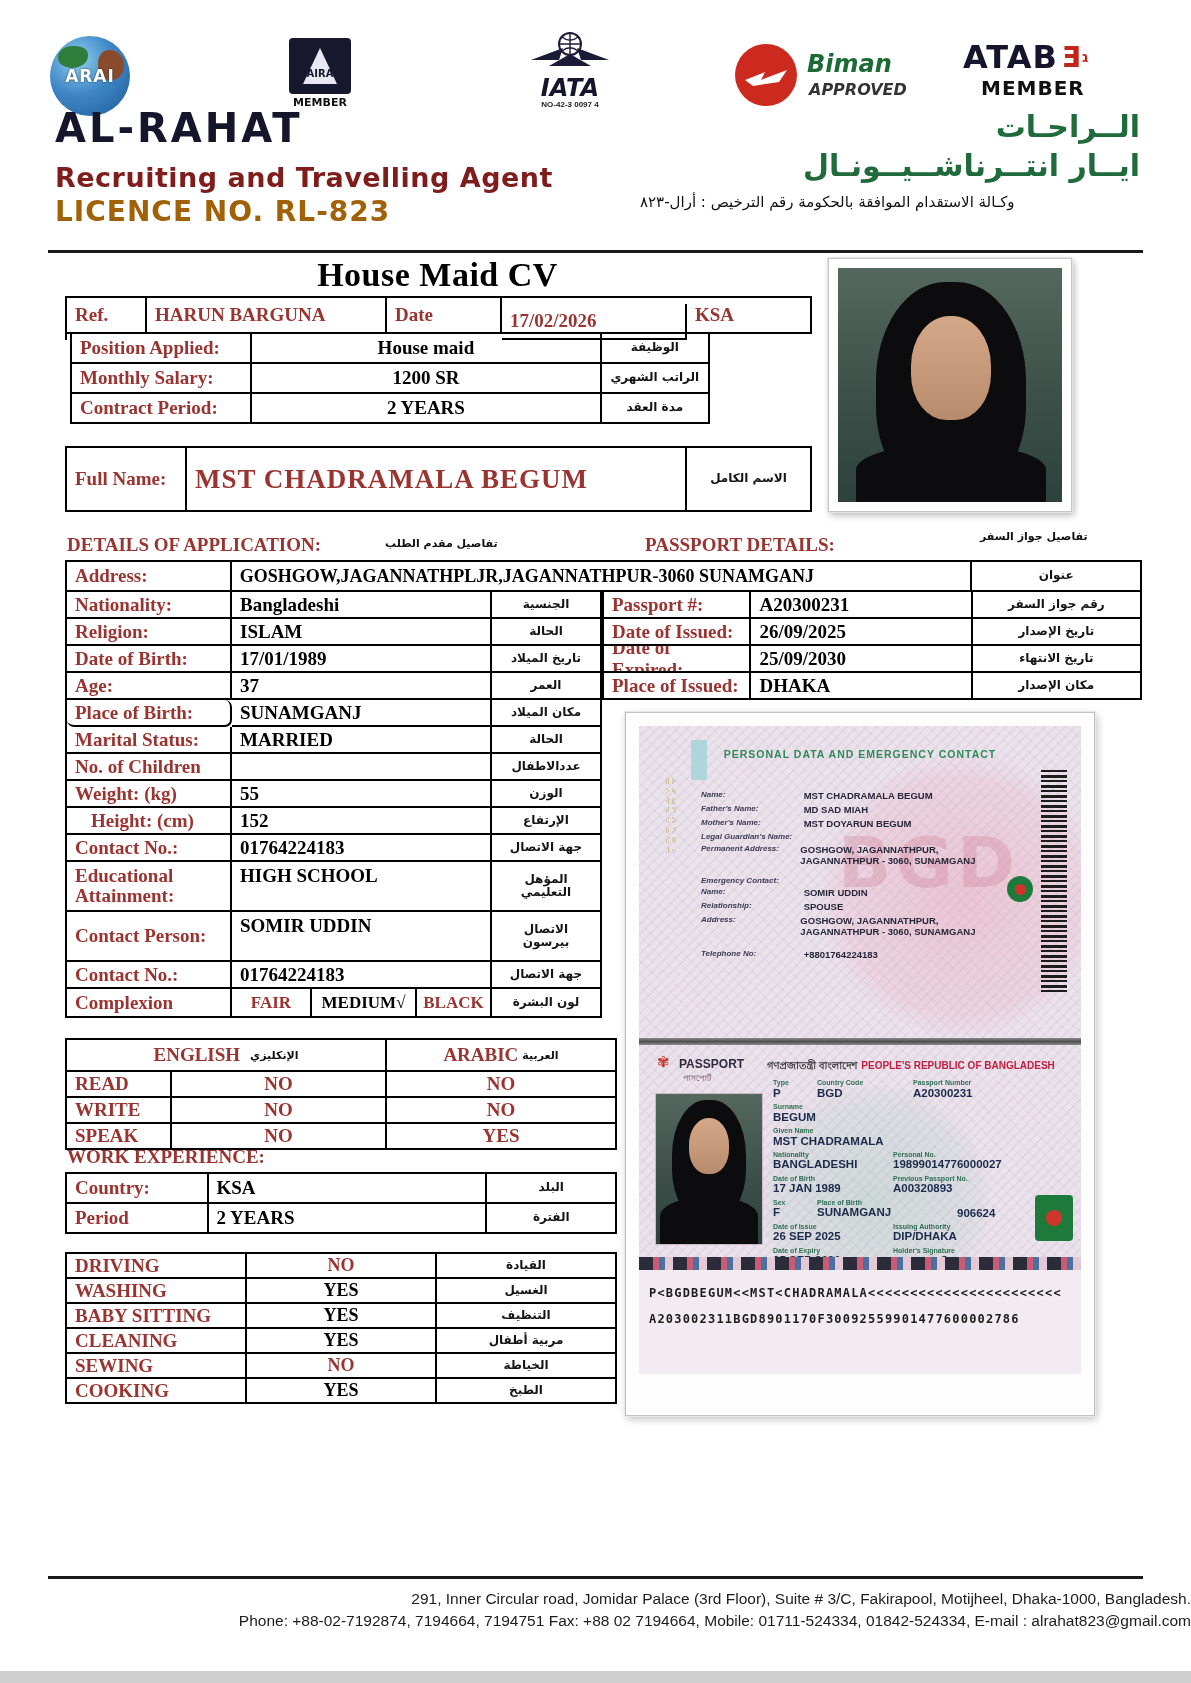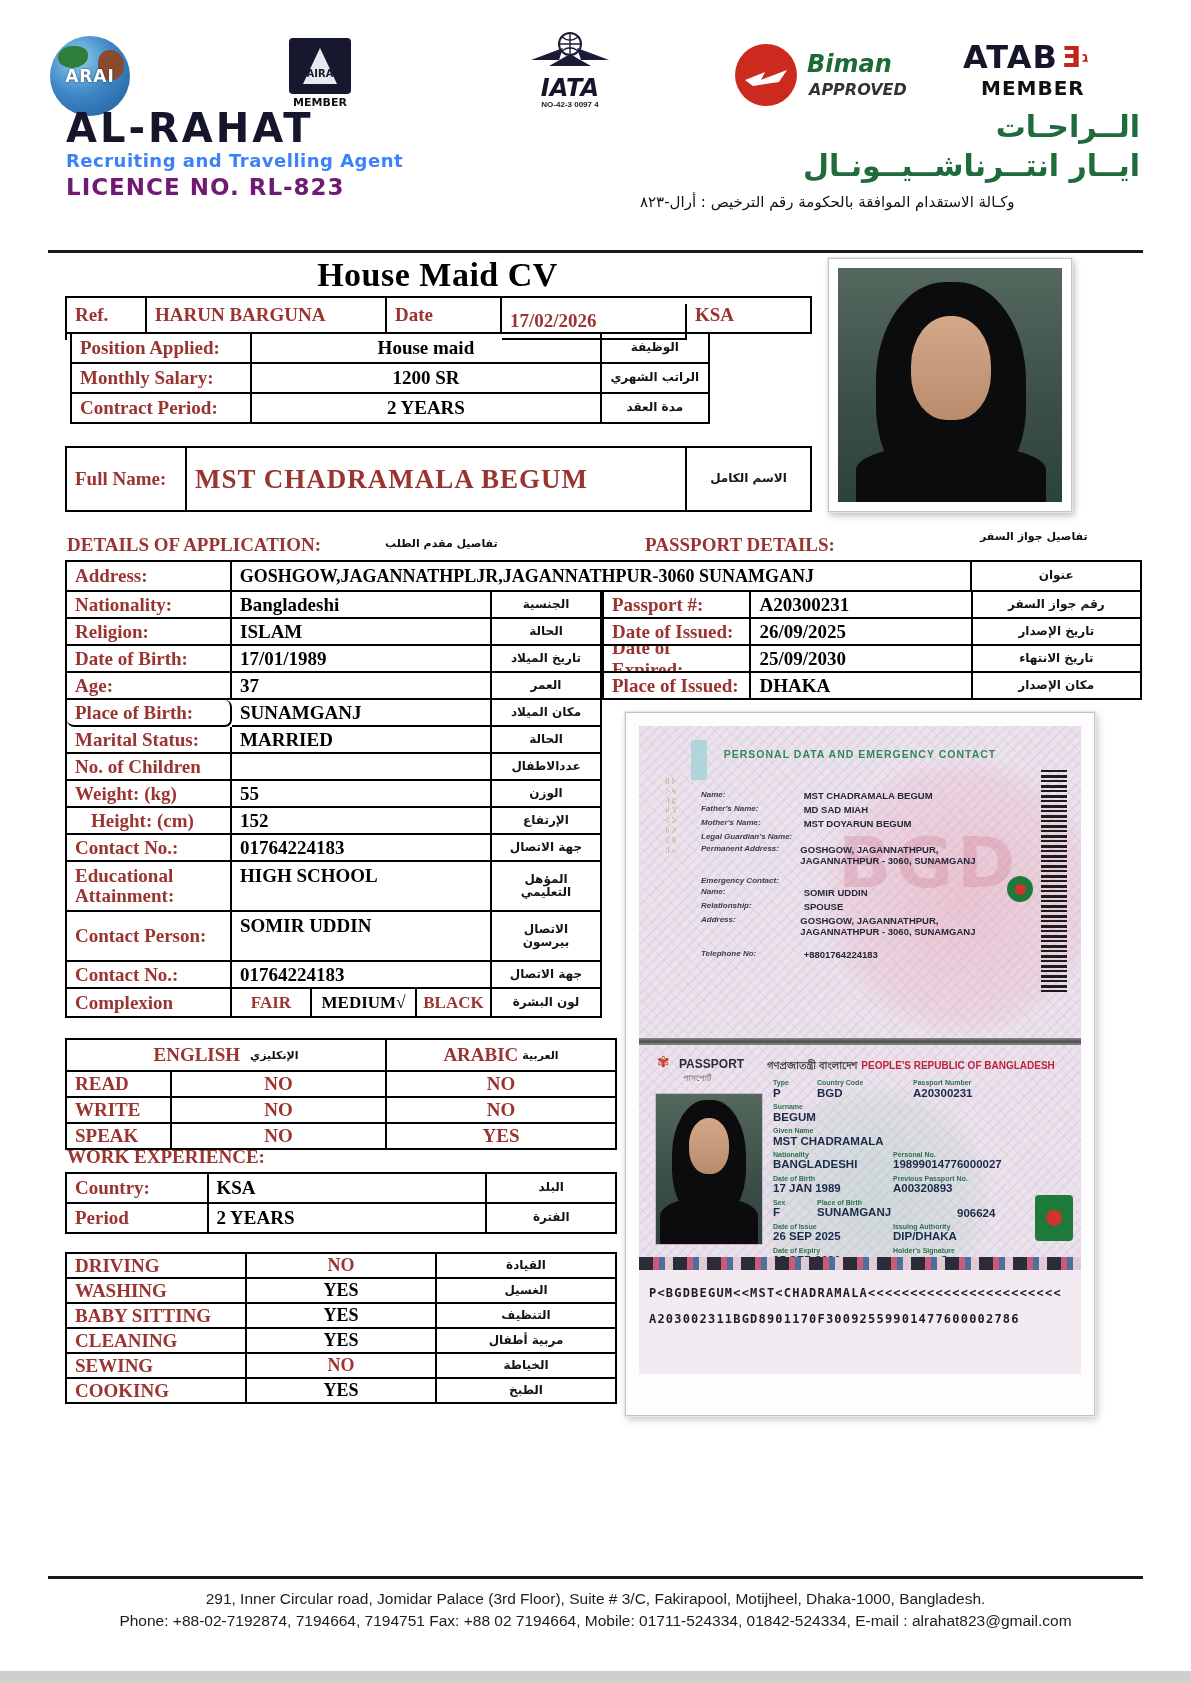--- a/index.html
+++ b/index.html
@@ -16,22 +16,22 @@
   .valc{justify-content:center;text-align:center;}
   .ar{font-family:"DejaVu Sans",sans-serif;font-size:12px;font-weight:bold;
       justify-content:center;text-align:center;color:#151515;direction:rtl;line-height:1.15;}
   .h27{height:27px;} .h29{height:29px;} .h30{height:30px;} .h36{height:36px;}
   .h50{height:50px;} .h64{height:64px;} .h25{height:25px;} .h26{height:26px;} .h32{height:32px;}
   .wrap2{line-height:1.05;}
   
   .company{font-family:"DejaVu Sans",sans-serif;font-weight:900;color:#15152c;}
   .c-l1{font-size:40px;letter-spacing:3px;line-height:1.0;}
   .c-l2{font-size:38px;letter-spacing:2px;line-height:1.05;}
-  .c-l3{font-size:18px;color:#3b82f6;letter-spacing:0.5px;line-height:1.15;margin-top:3px;}
-  .c-l4{font-size:23px;color:#701a75;letter-spacing:1px;line-height:1.2;margin-top:2px;}
+  .c-l3{font-size:27px;color:#7f1d1d;letter-spacing:0.5px;line-height:1.15;margin-top:14px;}
+  .c-l4{font-size:28px;color:#a16207;letter-spacing:1px;line-height:1.2;margin-top:2px;}
   .ar-green{font-family:"DejaVu Sans",sans-serif;color:#1f6b3c;font-weight:bold;
             text-align:right;direction:rtl;}
   .title{font-size:34px;font-weight:bold;color:#000;text-align:center;letter-spacing:0.5px;}
   .sect{font-size:19px;font-weight:bold;color:#9a3431;}
   .sect-ar{font-family:"DejaVu Sans",sans-serif;font-size:11px;font-weight:bold;color:#111;direction:rtl;}
   
   .portrait{position:relative;overflow:hidden;background:linear-gradient(180deg,#55685e 0%,#3c5049 55%,#2e423c 100%);}
   .p-hijab{position:absolute;background:#0c0c0e;border-radius:46% 46% 42% 42%;}
   .p-face{position:absolute;background:linear-gradient(180deg,#d3a888,#b98b6d);border-radius:48% 48% 44% 44%;}
   .p-body{position:absolute;background:#0c0c0e;border-radius:40% 40% 0 0;}
@@ -41,21 +41,21 @@
   .scan-tex{position:absolute;inset:0;background:
      repeating-linear-gradient(135deg,rgba(190,160,195,0.16) 0 2px,rgba(255,255,255,0) 2px 7px),
      repeating-linear-gradient(45deg,rgba(160,190,200,0.12) 0 2px,rgba(255,255,255,0) 2px 9px);}
   .pp-lbl{font-family:"Liberation Sans",sans-serif;font-size:8px;font-weight:bold;font-style:italic;color:#3c3c55;}
   .pp-val{font-family:"Liberation Sans",sans-serif;font-size:9.5px;font-weight:bold;color:#26263a;}
   .bio-lbl{font-family:"Liberation Sans",sans-serif;font-size:7px;font-weight:bold;color:#2f6f52;line-height:1.1;}
   .bio-val{font-family:"Liberation Sans",sans-serif;font-size:11.5px;font-weight:bold;color:#1b2a4a;line-height:1.15;}
   .mrz{font-family:"DejaVu Sans Mono",monospace;font-size:12px;font-weight:bold;color:#1c1c1c;letter-spacing:1.2px;white-space:nowrap;}
   .dots{color:#b59a4e;font-size:7px;letter-spacing:1px;line-height:1.4;}
   
-  .foot{font-family:"Liberation Sans",sans-serif;font-size:15.5px;color:#1c1c1c;text-align:center;}
+  .foot{font-family:"Liberation Sans",sans-serif;font-size:15.5px;color:#1c1c1c;text-align:right;}
   .skills-no{color:#9a3431;} .skills-yes{color:#000;}
 </style>
 </head>
 <body>
 
 <div class="page">
 
   <div class="abs" style="left:50px;top:36px;width:80px;height:80px;border-radius:50%;
        background:radial-gradient(circle at 35% 30%,#8fd0ef 0%,#3f87c7 45%,#1f5a96 100%);
        display:flex;align-items:center;justify-content:center;">
@@ -96,21 +96,21 @@
 
   <div class="abs" style="left:963px;top:38px;width:180px;">
     <div style="display:flex;align-items:center;">
       <span style="font-family:'DejaVu Sans',sans-serif;font-weight:900;font-size:32px;color:#15152c;letter-spacing:1px;">ATAB</span>
       <span style="font-family:'DejaVu Sans',sans-serif;font-weight:900;font-size:28px;color:#c2251a;margin-left:4px;transform:scaleX(-1);display:inline-block;">E</span>
       <span style="font-family:'DejaVu Sans',sans-serif;font-weight:900;font-size:14px;color:#c2251a;margin-left:1px;">ג</span>
     </div>
     <div style="font-family:'DejaVu Sans',sans-serif;font-weight:bold;font-size:20px;color:#111;letter-spacing:1px;margin-top:0px;margin-left:18px;">MEMBER</div>
   </div>
 
-  <div class="abs company" style="left:66px;top:108px;width:560px;">
+  <div class="abs company" style="left:55px;top:108px;width:560px;">
     <div class="c-l1">AL-RAHAT</div>
     <div class="c-l3">Recruiting and Travelling Agent</div>
     <div class="c-l4">LICENCE NO. RL-823</div>
   </div>
 
   <div class="abs" style="left:640px;top:108px;width:500px;">
     <div class="ar-green" style="font-size:30px;line-height:1.25;">الــراحـات</div>
     <div class="ar-green" style="font-size:30px;line-height:1.3;">ايــار انتــرناشــيــونـال</div>
     <div style="font-family:'DejaVu Sans',sans-serif;font-size:15px;color:#111;text-align:left;direction:rtl;margin-top:8px;">وكـالة الاستقدام الموافقة بالحكومة رقم الترخيص : أرال-٨٢٣</div>
   </div>

